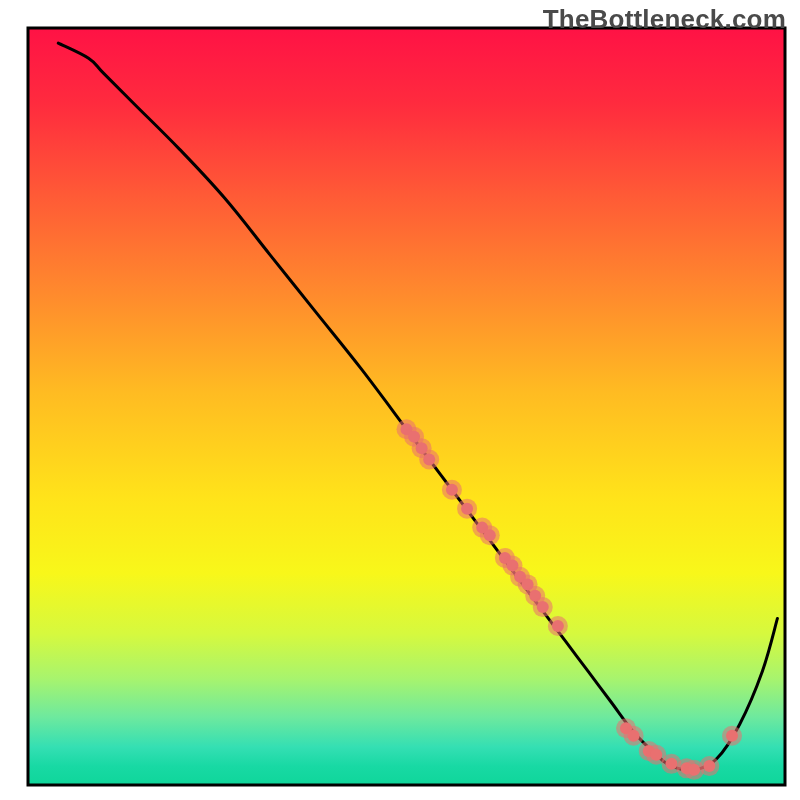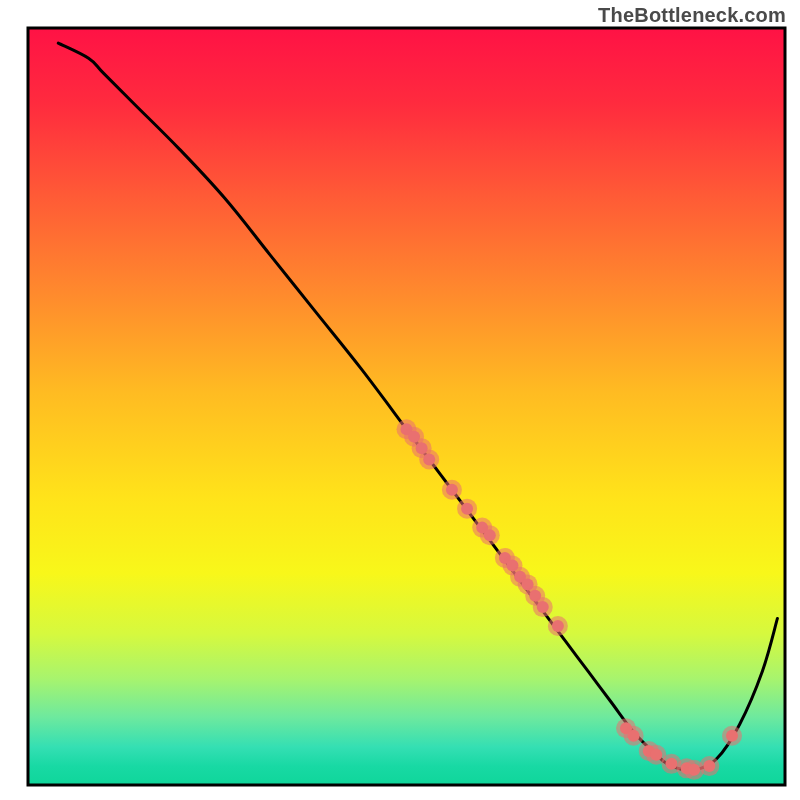--- a/index.html
+++ b/index.html
@@ -12,21 +12,21 @@
   }
   .container {
     position: relative;
     width: 800px;
     height: 800px;
   }
   .watermark {
     position: absolute;
     top: 4px;
     right: 14px;
-    font-size: 20px;
+    font-size: 26px;
     font-weight: 600;
     color: #4a4a4a;
     letter-spacing: 0.2px;
     z-index: 10;
   }
   svg.plot {
     position: absolute;
     left: 0;
     top: 0;
     width: 800px;

